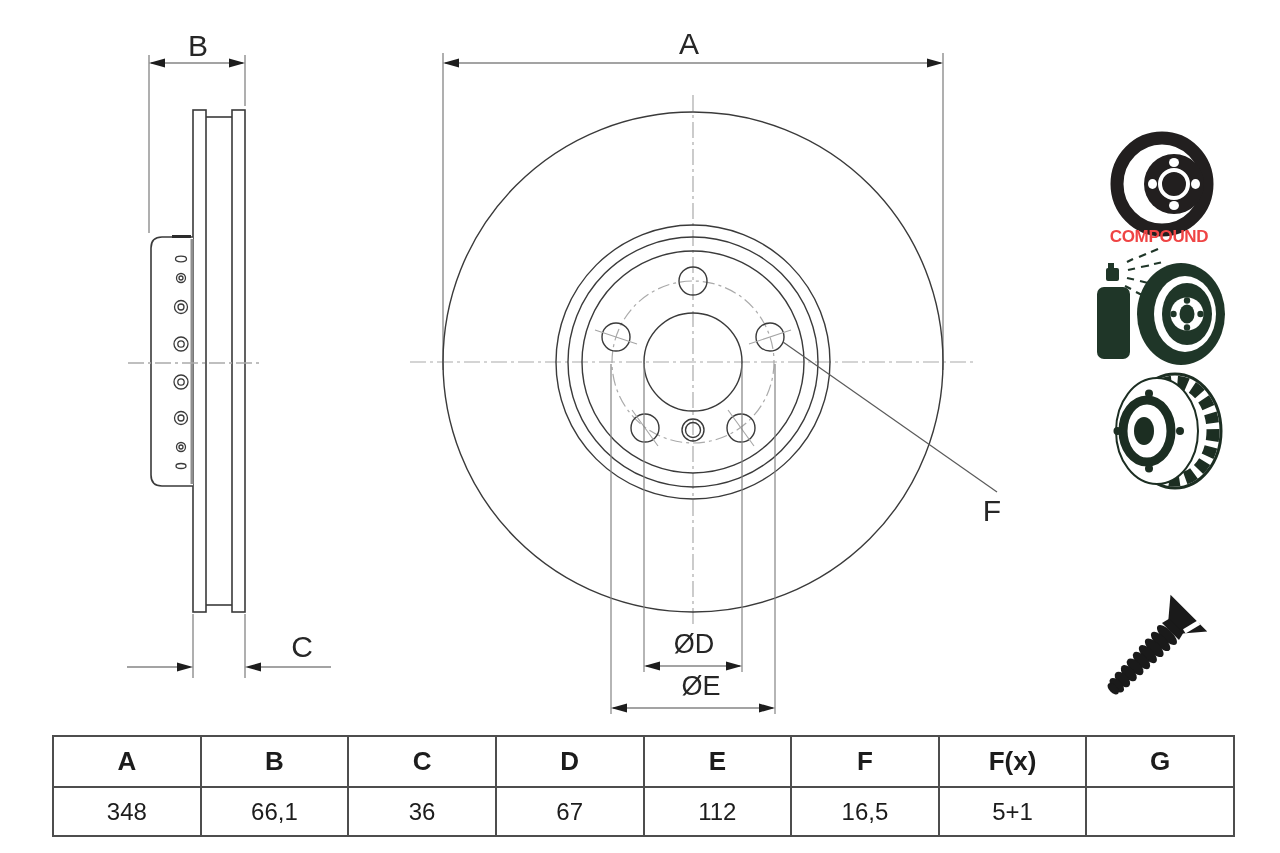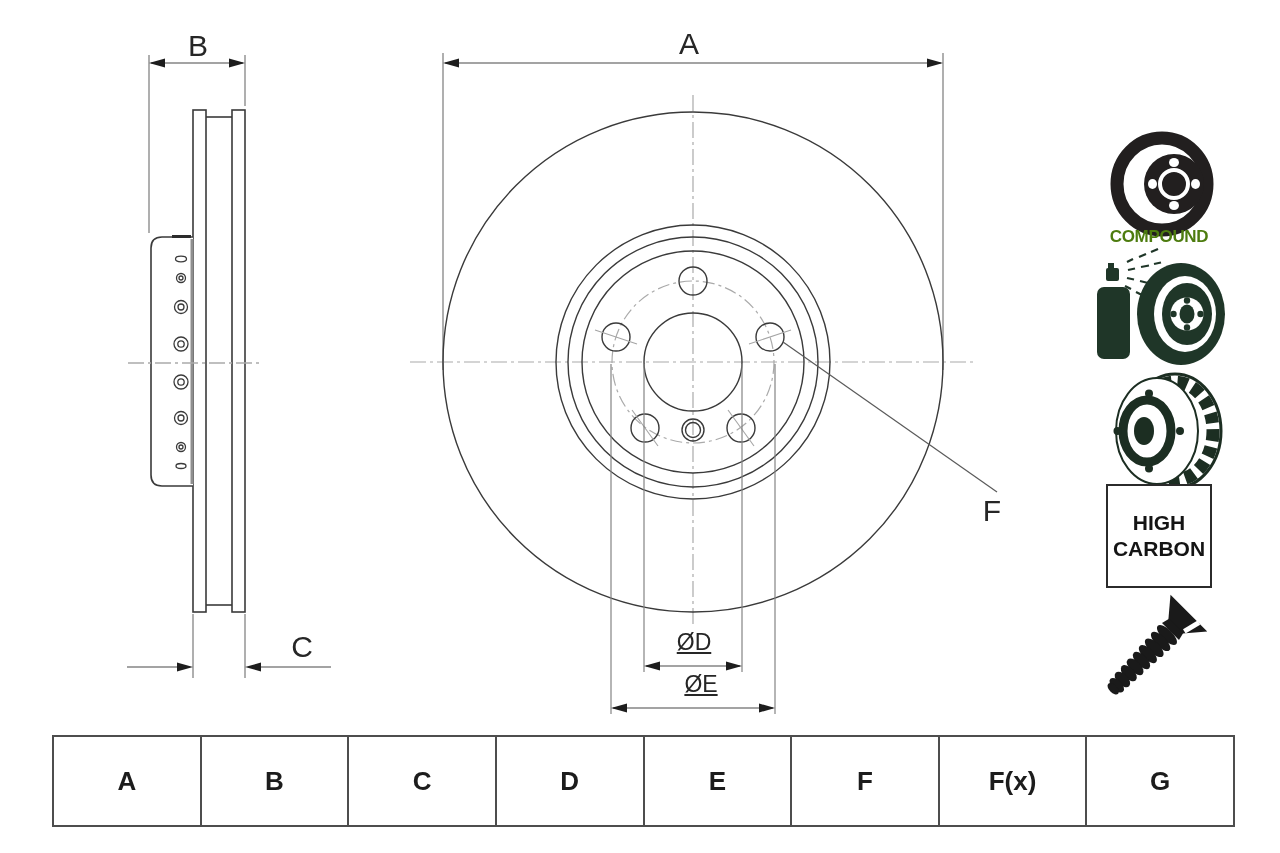--- a/index.html
+++ b/index.html
@@ -5,24 +5,24 @@
   html,body{margin:0;padding:0;background:#fff;}
   #stage{
     position:relative;width:1280px;height:853px;background:#ffffff;
     font-family:"Liberation Sans",sans-serif;color:#1f1f1f;overflow:hidden;
   }
   #drawing{position:absolute;left:0;top:0;}
   .dim-label{
     position:absolute;transform:translateX(-50%);
     font-size:30px;color:#262626;white-space:nowrap;
   }
-  .dim-label.small{font-size:23px;text-decoration:underline;}
+  .dim-label.small{font-size:27px;}
   #compound-label{
     position:absolute;left:1159px;top:227px;transform:translateX(-50%);
-    font-size:17px;font-weight:bold;letter-spacing:-0.3px;color:#4d7c0f;
+    font-size:17px;font-weight:bold;letter-spacing:-0.3px;color:#ef4444;
   }
   #high-carbon-box{
     position:absolute;left:1106px;top:484px;width:102px;height:100px;
     border:2px solid #2b2b2b;background:#fff;text-align:center;
     display:flex;flex-direction:column;justify-content:center;
   }
   #high-carbon-box span{
     font-size:21px;font-weight:bold;line-height:26px;color:#141414;
   }
   #spec-table{
@@ -229,33 +229,39 @@
 
   <span class="dim-label" style="left:689px;top:27px;">A</span>
   <span class="dim-label" style="left:198px;top:29px;">B</span>
   <span class="dim-label" style="left:302px;top:630px;">C</span>
   <span class="dim-label small" style="left:694px;top:629px;">ØD</span>
   <span class="dim-label small" style="left:693px;top:671px;margin-left:8px;">ØE</span>
   <span class="dim-label" style="left:992px;top:494px;">F</span>
 
   <span id="compound-label">COMPOUND</span>
 
-  <div id="high-carbon-box">
-    <span>HIGH</span>
-    <span>CARBON</span>
-  </div>
 
   <table id="spec-table">
     <tbody>
       <tr class="hdr">
         <td>A</td>
         <td>B</td>
         <td>C</td>
         <td>D</td>
         <td>E</td>
         <td>F</td>
         <td>F(x)</td>
         <td>G</td>
       </tr>
+      <tr class="val">
+        <td>348</td>
+        <td>66,1</td>
+        <td>36</td>
+        <td>67</td>
+        <td>112</td>
+        <td>16,5</td>
+        <td>5+1</td>
+        <td></td>
+      </tr>
     </tbody>
   </table>
 
 </div>
 
 </body></html>

